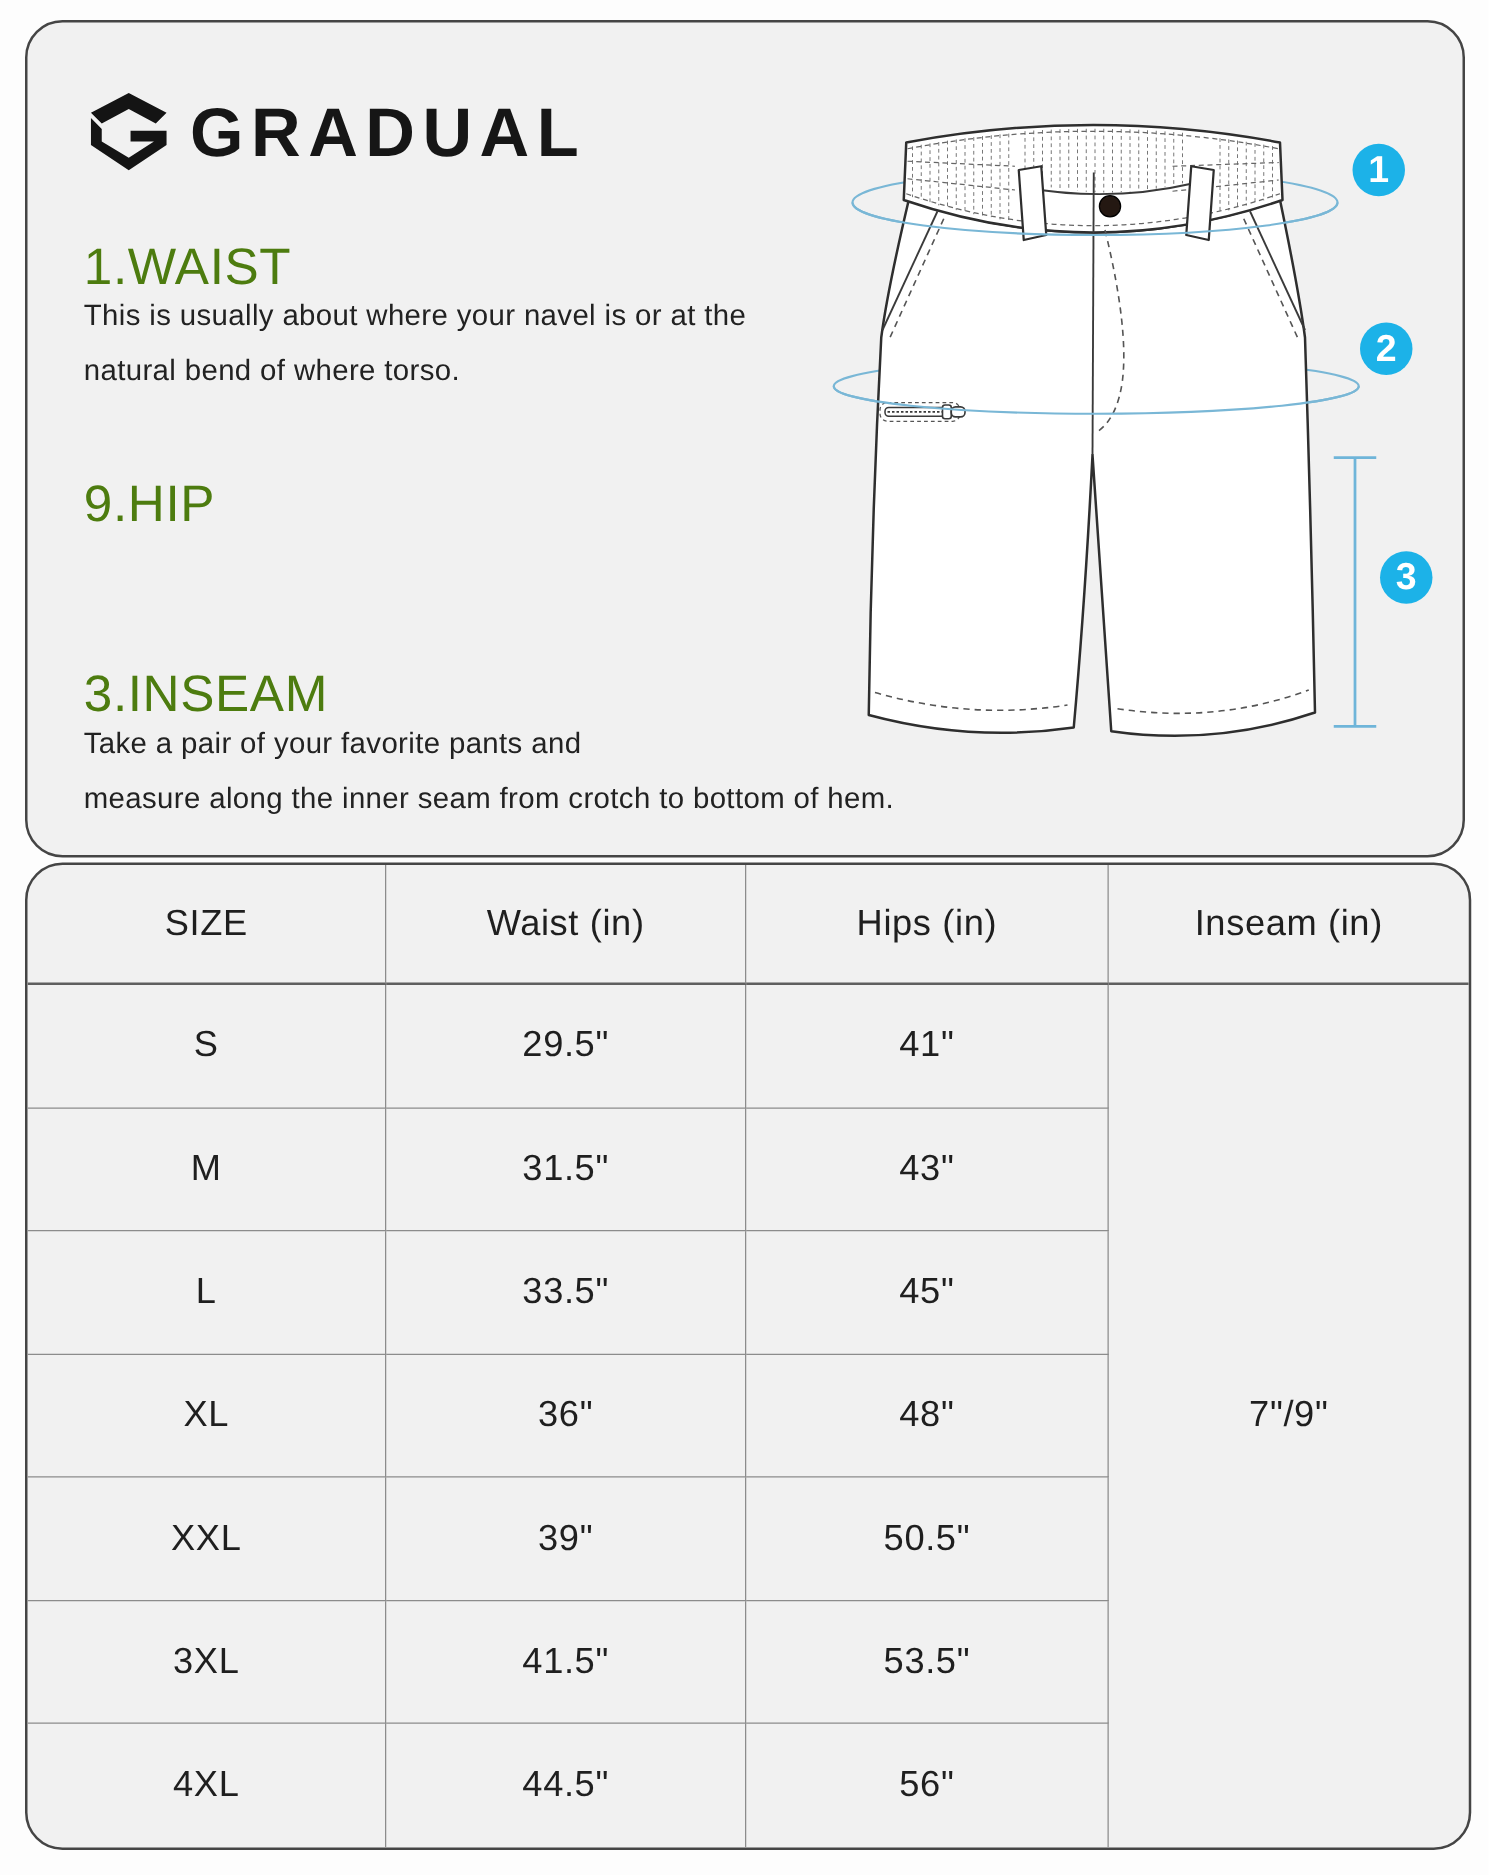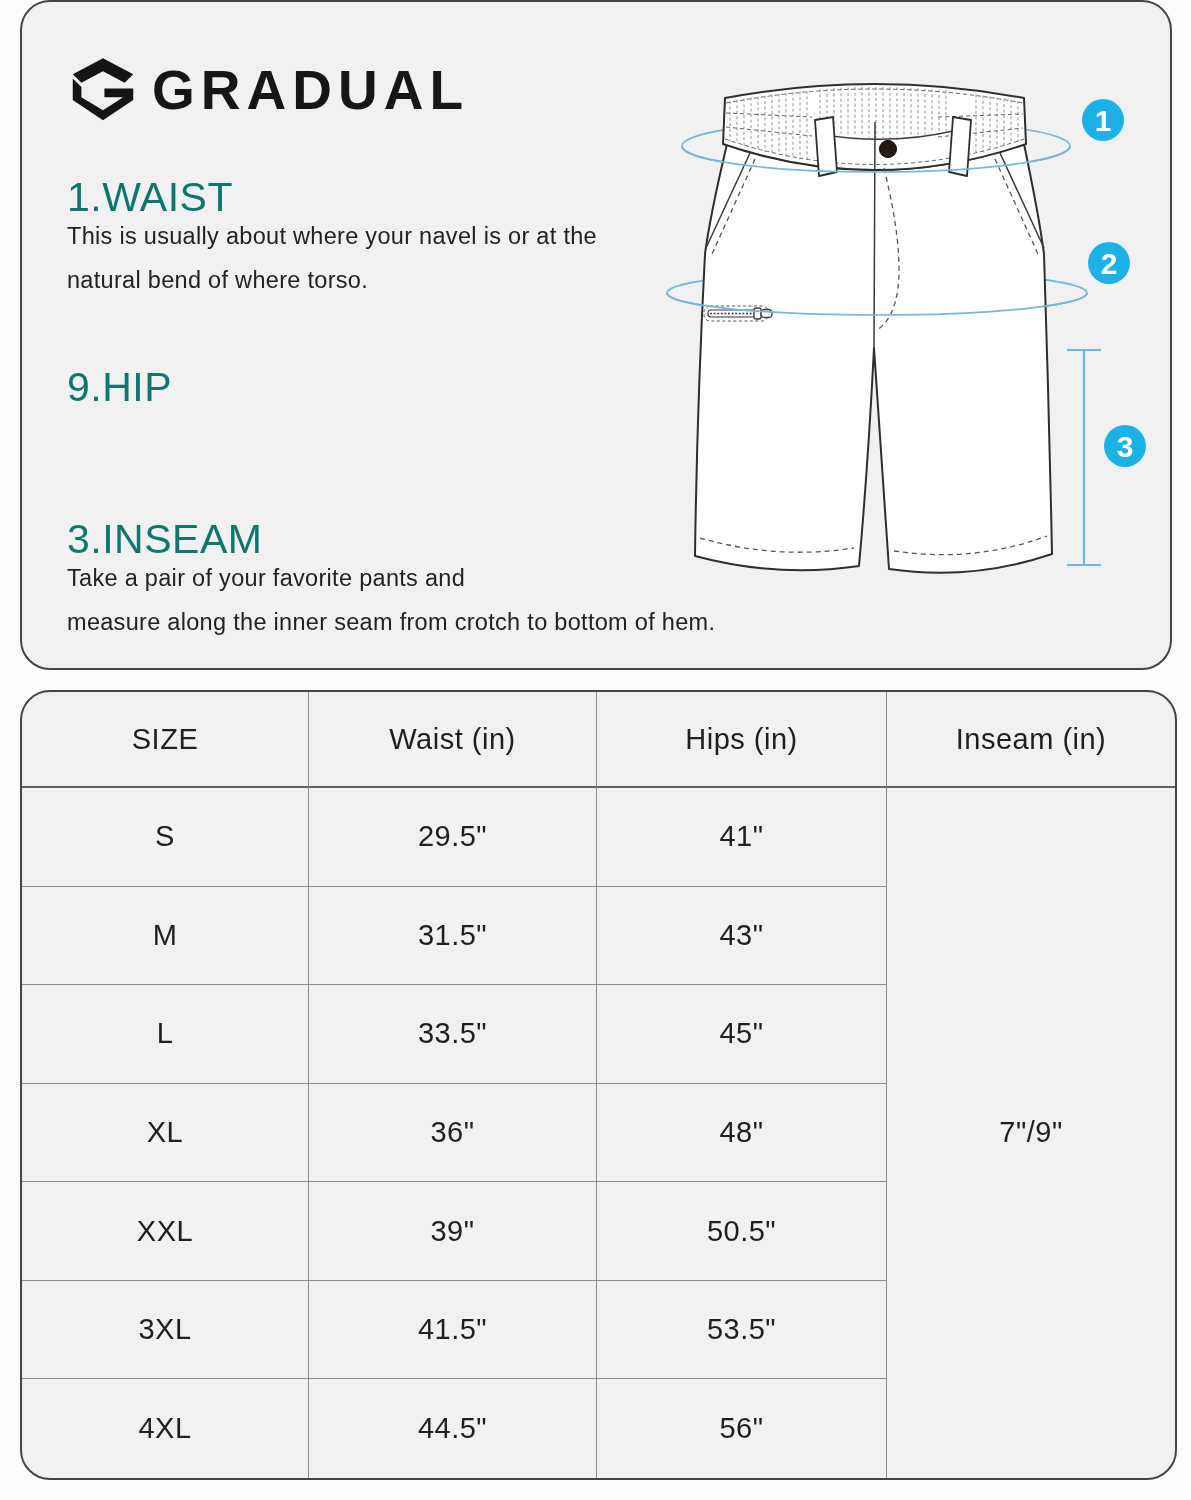--- a/index.html
+++ b/index.html
@@ -4,30 +4,30 @@
 <style>
   * { margin:0; padding:0; box-sizing:border-box; }
   html,body { background:#ffffff; }
   body { font-family:"Liberation Sans", sans-serif; color:#1c1c1c; }
   .page { position:relative; width:1191px; height:1500px; background:#fdfdfd; overflow:hidden; }
 
   .card {
     position:absolute; background:#f1f1f1;
     border:2px solid #454545; border-radius:30px;
   }
-  .card1 { left:20px; top:0;  width:1152px; height:670px; }
+  .card1 { left:20px; top:16px;  width:1152px; height:670px; }
   .card2 { left:20px; top:690px; width:1157px; height:790px; overflow:hidden; }
 
   
   .logo { position:absolute; left:42px; top:52px; display:flex; align-items:center; gap:10px; }
   .logo svg { width:78px; height:72px; }
   .brand-name { font-size:55px; font-weight:800; letter-spacing:6px; color:#161616; }
 
   
-  .instr-title { position:absolute; left:45px; font-size:41px; font-weight:400; color:#0f766e; letter-spacing:0.5px; }
+  .instr-title { position:absolute; left:45px; font-size:41px; font-weight:400; color:#4d7c0f; letter-spacing:0.5px; }
   .instr-para  { position:absolute; left:45px; }
   .pline { font-size:23.5px; line-height:44px; color:#222; letter-spacing:0.3px; white-space:nowrap; }
 
   .t-waist  { top:172px; }  .p-waist  { top:212px; }
   .t-hip    { top:362px; }  .p-hip    { top:402px; }
   .t-inseam { top:514px; }  .p-inseam { top:554px; }
 
   
   .diagram { position:absolute; left:640px; top:74px; width:510px; height:560px; }
   .diagram svg { width:100%; height:100%; display:block; }

